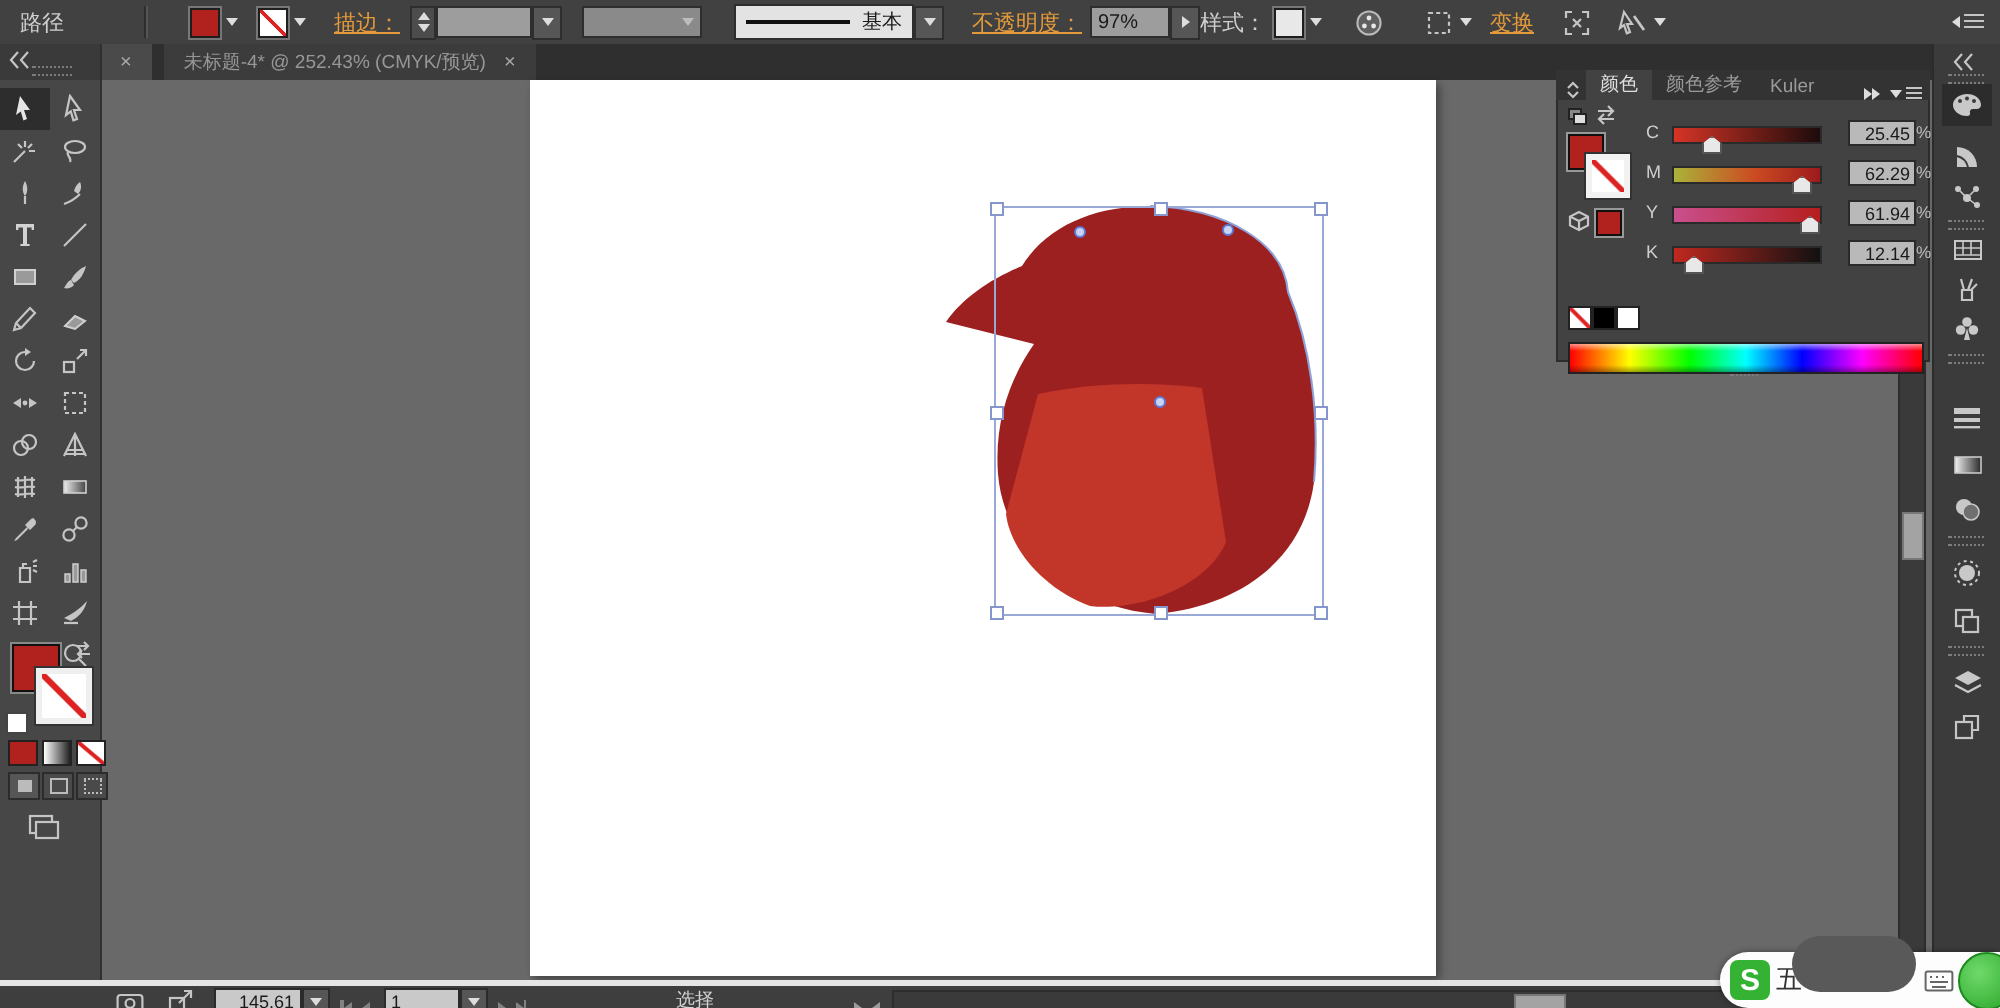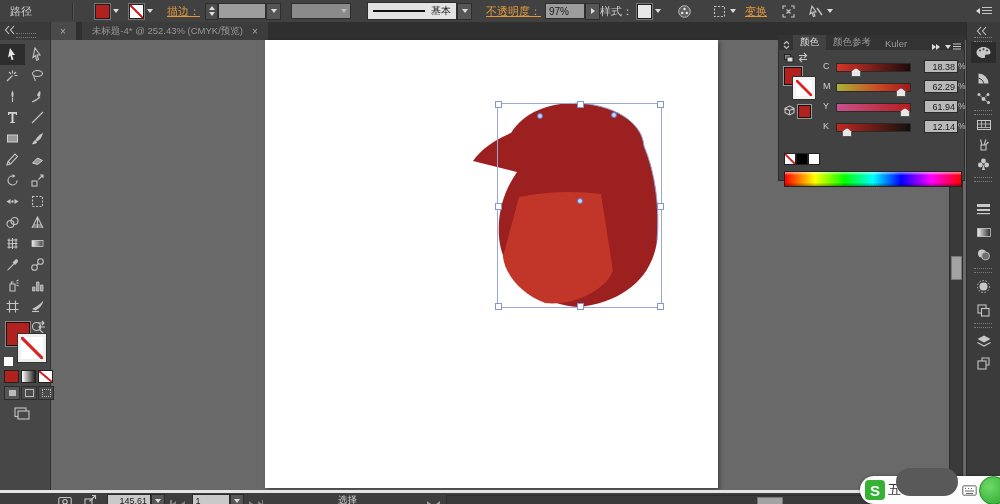--- a/index.html
+++ b/index.html
@@ -429,21 +429,21 @@
       <div class="abs" style="left:14px;top:27px;width:16px;height:16px;border:3px solid #f2f2f2;background:linear-gradient(to top right,#fff 42%,#d22 46%,#d22 54%,#fff 58%);box-shadow:0 0 0 1px #333"></div>
       <svg class="abs" style="left:5px;top:55px" width="11" height="11" viewBox="0 0 11 11">
           <path d="M5.5 1l4.5 2.3v4.4L5.5 10 1 7.7V3.3zM1 3.3l4.5 2.2 4.5-2.2M5.5 5.5V10" class="ico" stroke-width=".8"></path>
         </svg>
       <div class="abs" style="left:19px;top:55px;width:11px;height:11px;background:#b1221f;border:1px solid #111;box-shadow:0 0 0 1px #999"></div>
 
       <div class="sl-row" style="top:11px">
         <span class="sl-label">C</span>
         <div class="sl-track" style="background:linear-gradient(to right,#d63426,#1c0b0b)"></div>
         <div class="sl-thumb" style="left:72px"></div>
-        <div class="sl-field">18.38</div>
+        <div class="sl-field">25.45</div>
         <span class="sl-unit">%</span>
       </div>
       <div class="sl-row" style="top:31px">
         <span class="sl-label">M</span>
         <div class="sl-track" style="background:linear-gradient(to right,#aab339,#cc4b22 55%,#9c1a1c)"></div>
         <div class="sl-thumb" style="left:117px"></div>
         <div class="sl-field">62.29</div>
         <span class="sl-unit">%</span>
       </div>
       <div class="sl-row" style="top:51px">

